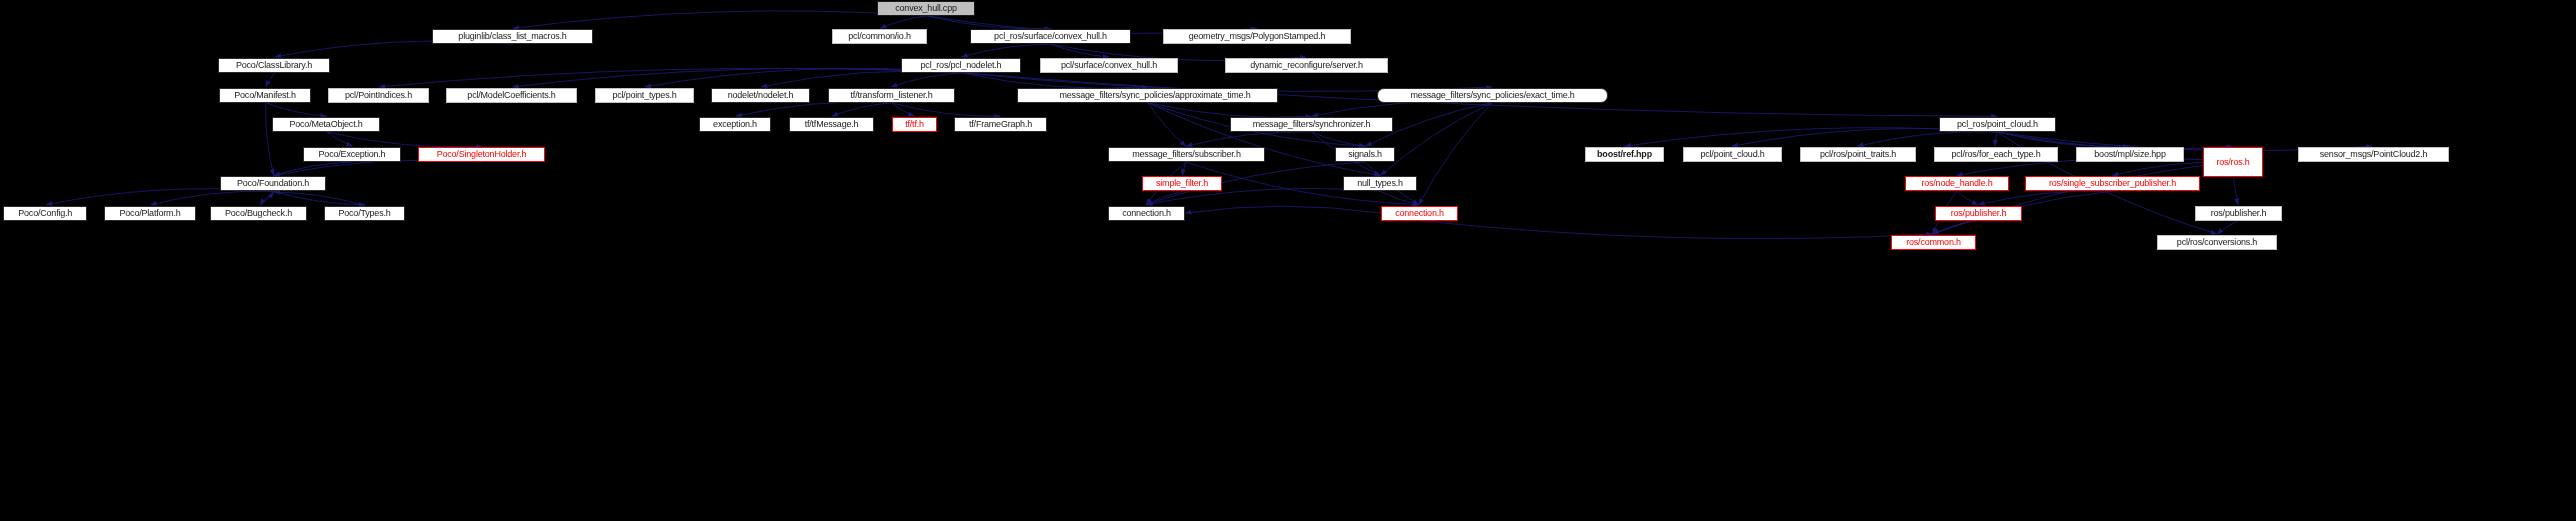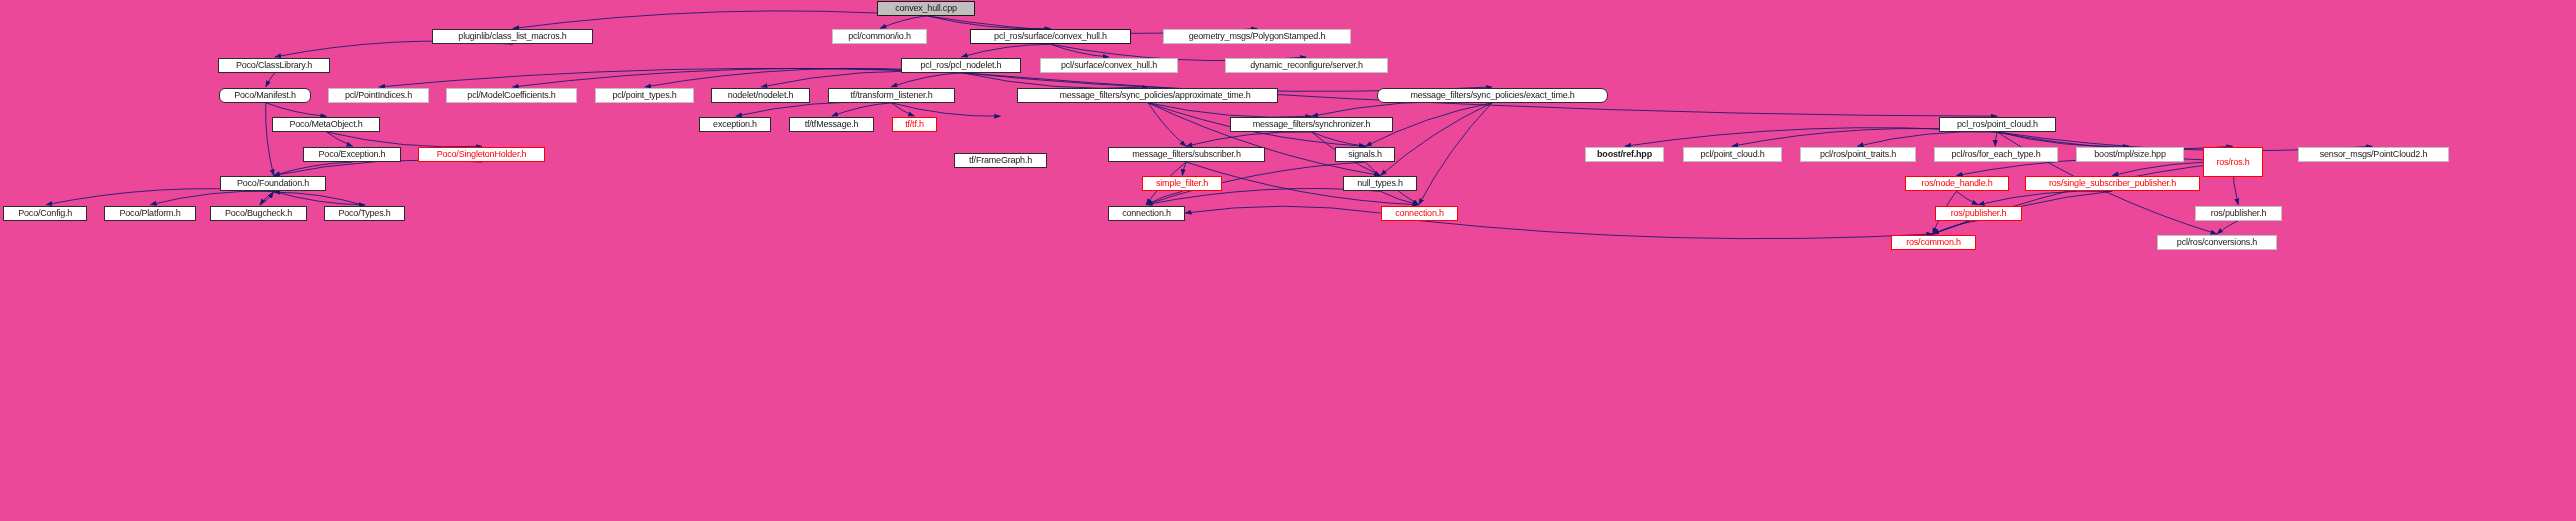--- a/index.html
+++ b/index.html
@@ -1,19 +1,19 @@
 <!DOCTYPE html>
 <html style="font-size:12.7px"><head>
 <meta charset="utf-8">
 <style>
   html,body{margin:0;padding:0;background:#ffffff;}
   #canvas{
     position:relative;
     width:2576px;height:521px;
-    background:#ec4899;
+    background:#000000;
     font-family:"Liberation Sans", sans-serif;
     overflow:hidden;
   }
   svg.edges{position:absolute;left:0;top:0;width:2576px;height:521px;pointer-events:none;}
   .node{
     position:absolute;
     box-sizing:border-box;
     display:flex;align-items:center;justify-content:center;
     background:#ffffff;
     white-space:nowrap;
@@ -137,21 +137,21 @@
       </div>
       <div class="node b-black t-black" style="left: 901px; top: 58px; width: 120px; height: 15px; font-size: 9px;">
         <span>pcl_ros/pcl_nodelet.h</span>
       </div>
       <div class="node b-grey t-black" style="left: 1040px; top: 58px; width: 138px; height: 15px; font-size: 9px;">
         <span>pcl/surface/convex_hull.h</span>
       </div>
       <div class="node b-grey t-black" style="left: 1225px; top: 58px; width: 163px; height: 15px; font-size: 9px;">
         <span>dynamic_reconfigure/server.h</span>
       </div>
-      <div class="node b-black t-black" style="left: 219px; top: 88px; width: 92px; height: 15px; font-size: 9px; border-radius: 6px;">
+      <div class="node b-black t-black" style="left: 219px; top: 88px; width: 92px; height: 15px; font-size: 9px;">
         <span>Poco/Manifest.h</span>
       </div>
       <div class="node b-grey t-black" style="left: 328px; top: 88px; width: 101px; height: 15px; font-size: 9px;">
         <span>pcl/PointIndices.h</span>
       </div>
       <div class="node b-grey t-black" style="left: 446px; top: 88px; width: 131px; height: 15px; font-size: 9px;">
         <span>pcl/ModelCoefficients.h</span>
       </div>
       <div class="node b-grey t-black" style="left: 595px; top: 88px; width: 99px; height: 15px; font-size: 9px;">
         <span>pcl/point_types.h</span>
@@ -173,21 +173,21 @@
       </div>
       <div class="node b-black t-black" style="left: 699px; top: 117px; width: 72px; height: 15px; font-size: 9px;">
         <span>exception.h</span>
       </div>
       <div class="node b-black t-black" style="left: 789px; top: 117px; width: 85px; height: 15px; font-size: 9px;">
         <span>tf/tfMessage.h</span>
       </div>
       <div class="node b-red t-red" style="left: 892px; top: 117px; width: 45px; height: 15px; font-size: 9px;">
         <span>tf/tf.h</span>
       </div>
-      <div class="node b-black t-black" style="left: 954px; top: 117px; width: 93px; height: 15px; font-size: 9px; margin-top: 36px;">
+      <div class="node b-black t-black" style="left: 954px; top: 117px; width: 93px; height: 15px; font-size: 9px;">
         <span>tf/FrameGraph.h</span>
       </div>
       <div class="node b-black t-black" style="left: 1230px; top: 117px; width: 163px; height: 15px; font-size: 9px;">
         <span>message_filters/synchronizer.h</span>
       </div>
       <div class="node b-black t-black" style="left: 1939px; top: 117px; width: 117px; height: 15px; font-size: 9px;">
         <span>pcl_ros/point_cloud.h</span>
       </div>
       <div class="node b-grey t-black" style="left: 1585px; top: 147px; width: 79px; height: 15px; font-size: 9px; font-weight: bold;">
         <span>boost/ref.hpp</span>

